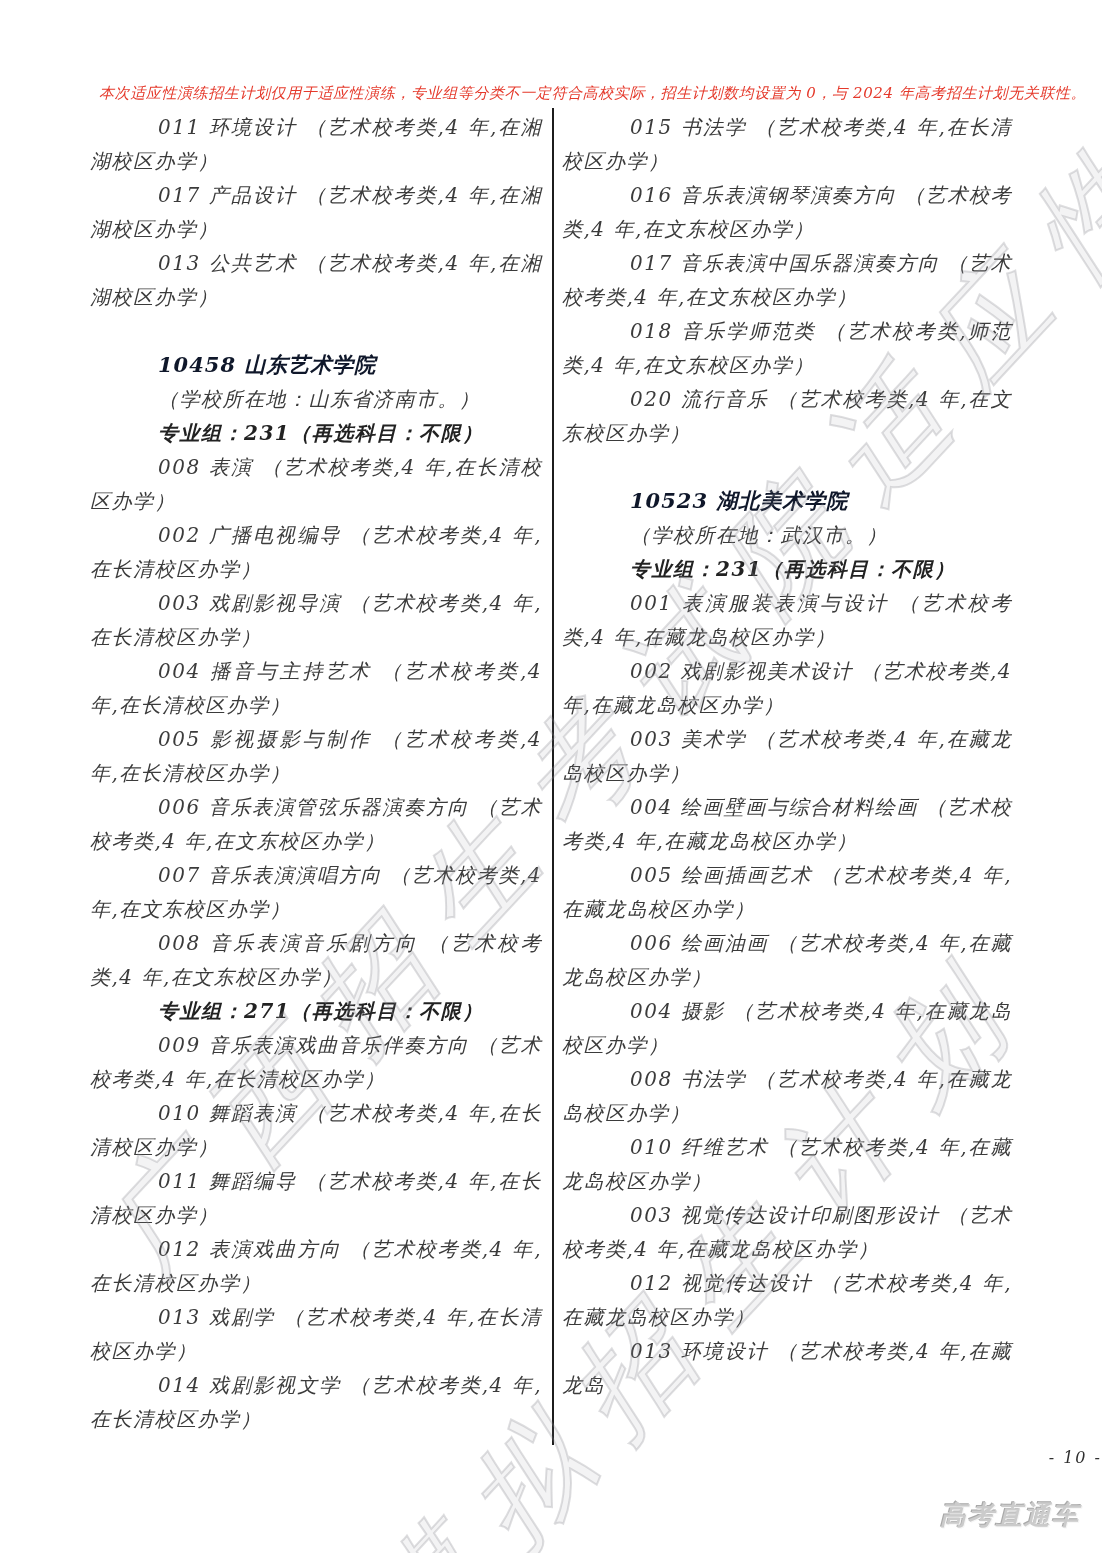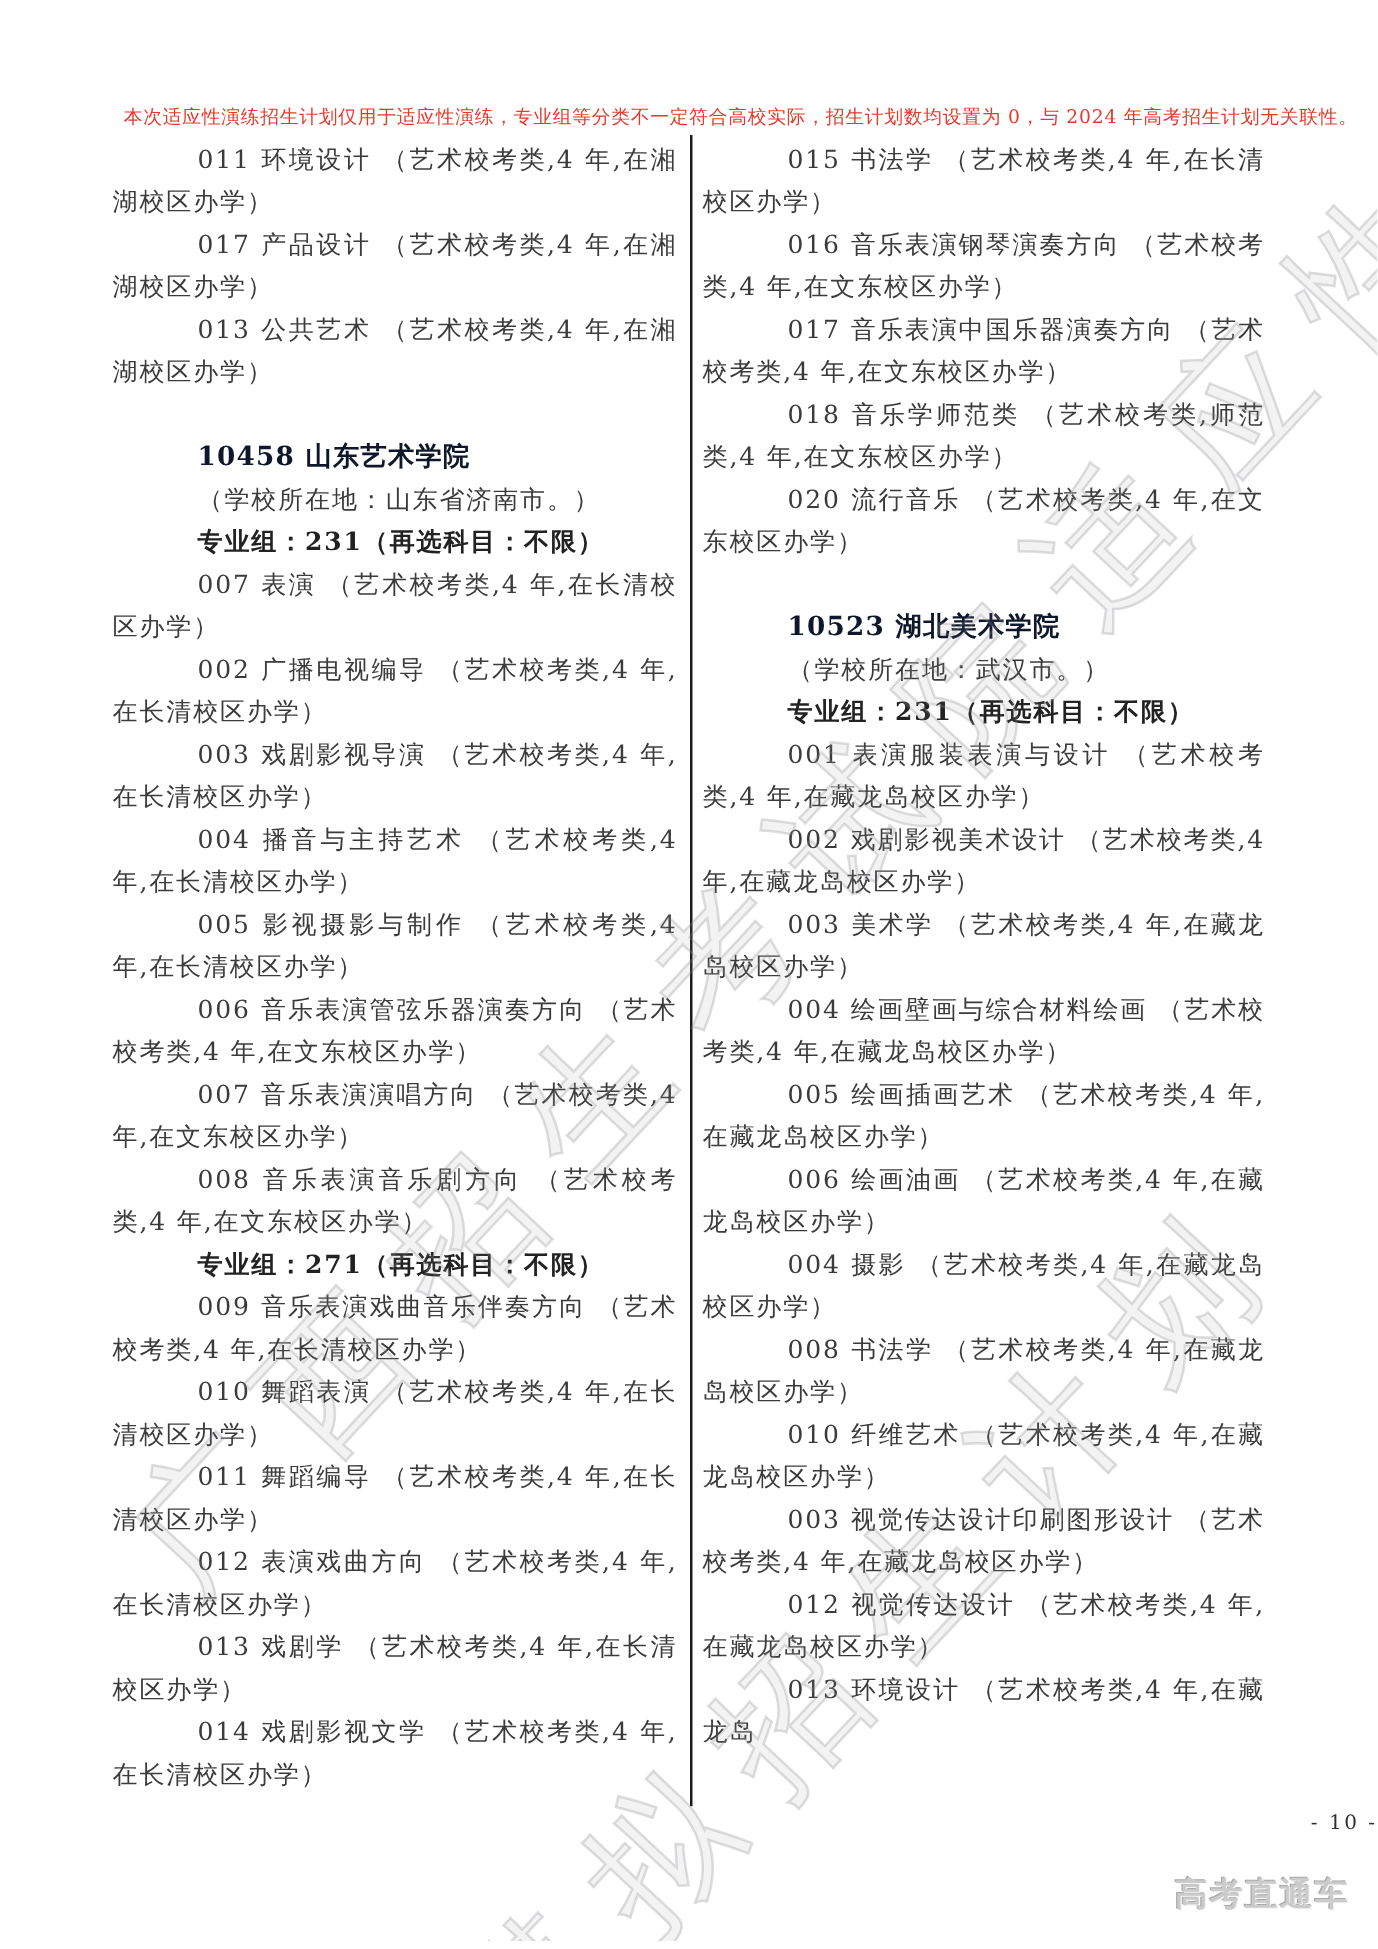--- a/index.html
+++ b/index.html
@@ -3,20 +3,21 @@
 <meta charset="utf-8">
 <style>
   html,body{margin:0;padding:0;background:#ffffff;}
   #page{
     position:relative;
     width:1102px;height:1553px;
     background:#ffffff;
     overflow:hidden;
     font-family:"DejaVu Serif","Liberation Serif",serif;
     color:#3b3b3b;
+    font-style:italic;
   }
   .notice{
     position:absolute;left:99px;top:84px;width:960px;
     font-size:15px;letter-spacing:0.6px;white-space:nowrap;
     color:#e5392b;
   }
   .col{
     position:absolute;top:110px;
     font-size:20px;line-height:34px;letter-spacing:1.5px;
     text-align:justify;
@@ -62,21 +63,21 @@
   <div class="wm wm1">广西招生考试院适应性演练</div>
   <div class="wm wm2">模拟招生计划</div>
 
   <div class="col col-left">
       <p class="entry">011 环境设计 （艺术校考类,4 年,在湘湖校区办学）</p>
       <p class="entry">017 产品设计 （艺术校考类,4 年,在湘湖校区办学）</p>
       <p class="entry">013 公共艺术 （艺术校考类,4 年,在湘湖校区办学）</p>
       <p class="school">10458 山东艺术学院</p>
       <p class="location">（学校所在地：山东省济南市。）</p>
       <p class="group">专业组：231（再选科目：不限）</p>
-      <p class="entry">007 表演 （艺术校考类,4 年,在长清校区办学）</p>
+      <p class="entry">008 表演 （艺术校考类,4 年,在长清校区办学）</p>
       <p class="entry">002 广播电视编导 （艺术校考类,4 年,在长清校区办学）</p>
       <p class="entry">003 戏剧影视导演 （艺术校考类,4 年,在长清校区办学）</p>
       <p class="entry">004 播音与主持艺术 （艺术校考类,4 年,在长清校区办学）</p>
       <p class="entry">005 影视摄影与制作 （艺术校考类,4 年,在长清校区办学）</p>
       <p class="entry">006 音乐表演管弦乐器演奏方向 （艺术校考类,4 年,在文东校区办学）</p>
       <p class="entry">007 音乐表演演唱方向 （艺术校考类,4 年,在文东校区办学）</p>
       <p class="entry">008 音乐表演音乐剧方向 （艺术校考类,4 年,在文东校区办学）</p>
       <p class="group">专业组：271（再选科目：不限）</p>
       <p class="entry">009 音乐表演戏曲音乐伴奏方向 （艺术校考类,4 年,在长清校区办学）</p>
       <p class="entry">010 舞蹈表演 （艺术校考类,4 年,在长清校区办学）</p>

